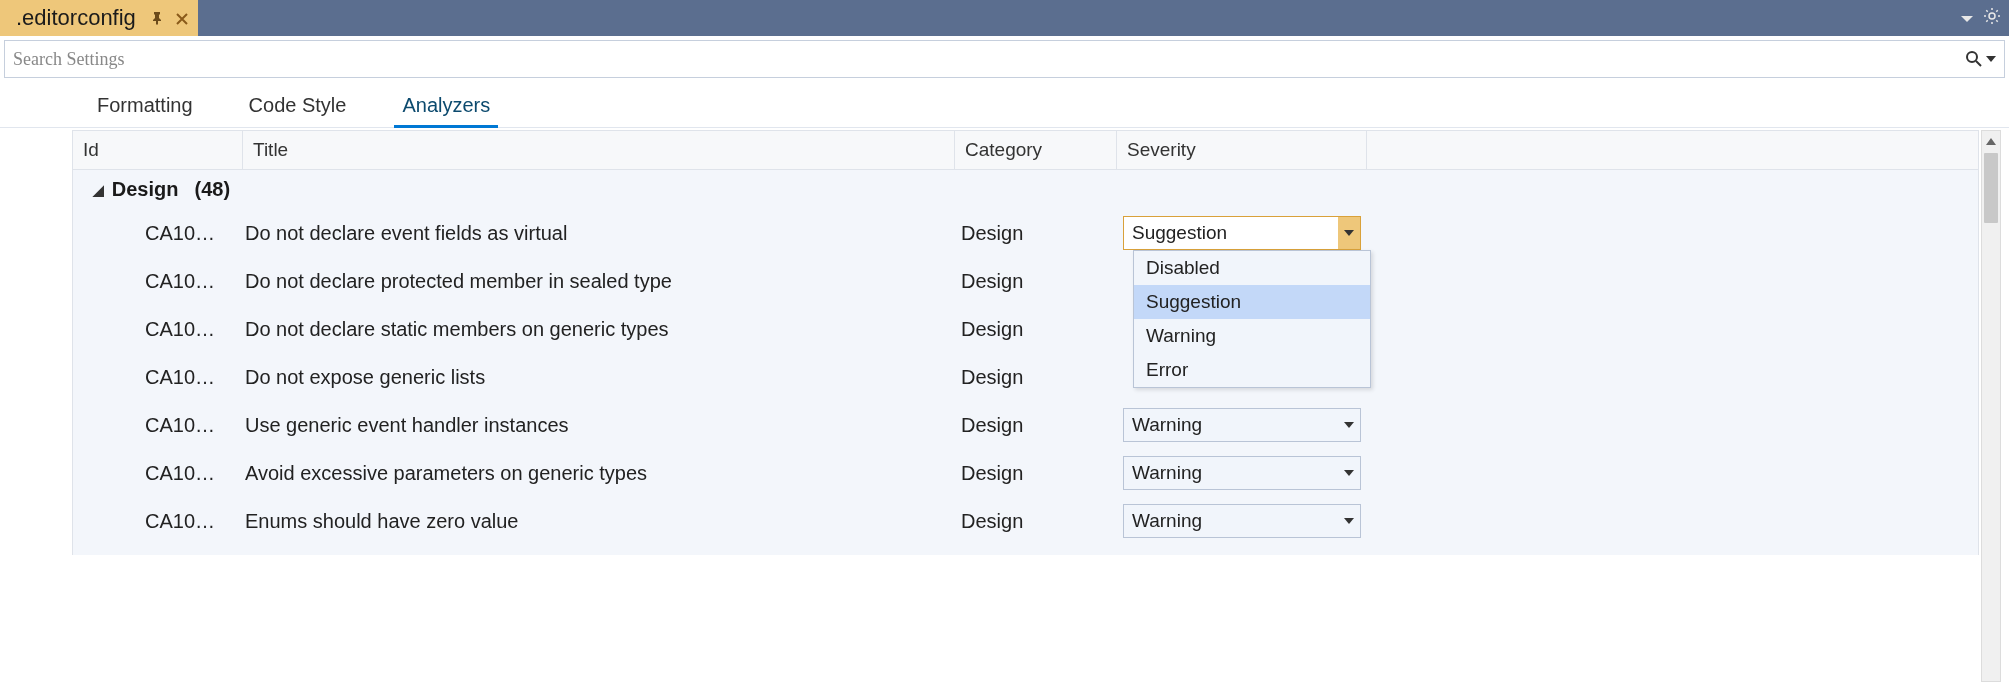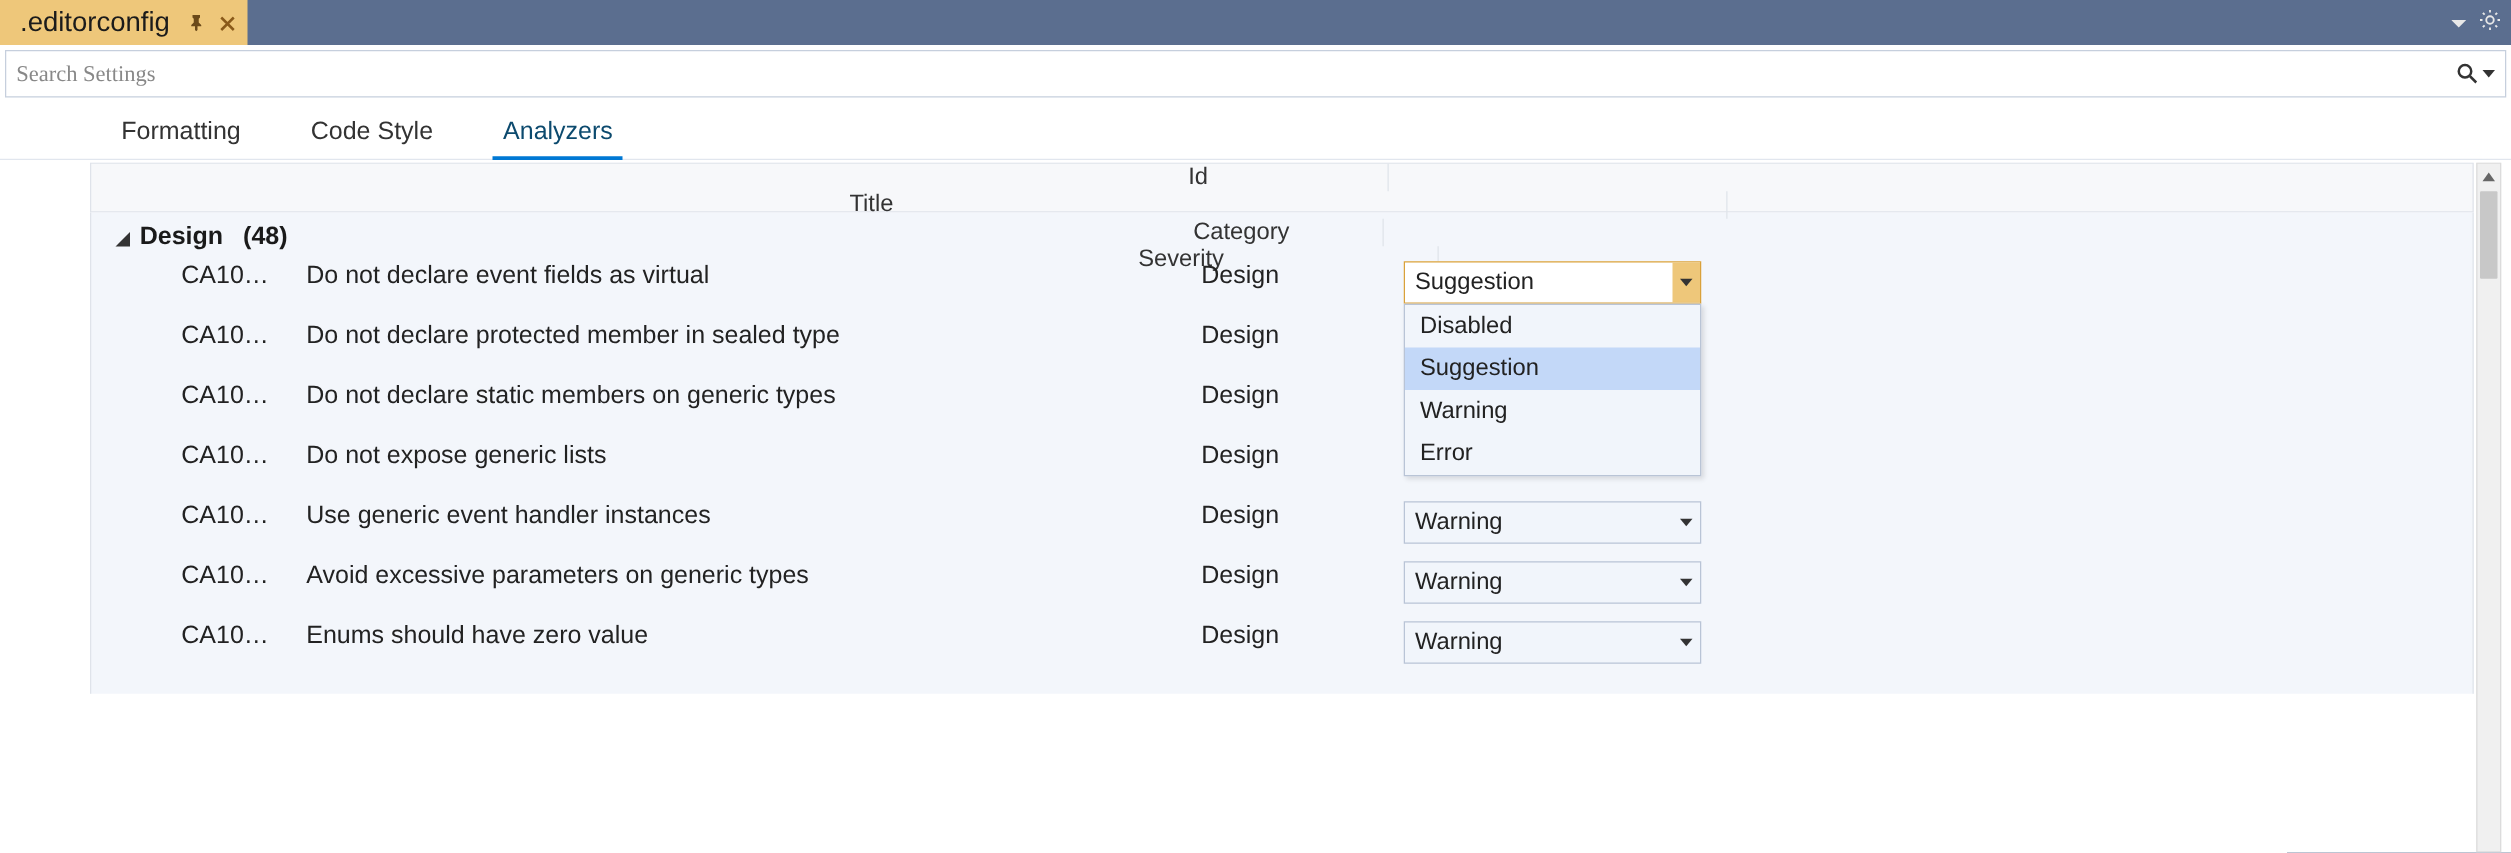--- a/index.html
+++ b/index.html
@@ -97,21 +97,20 @@
   .grid-header {
     display: flex;
     background: #f7f8fa;
     border: 1px solid #dfe3ea;
     height: 40px;
     align-items: center;
     font-size: 19px;
     color: #333;
     margin-left: 68px;
     margin-right: 26px;
-    flex-direction: column;
   }
   .col-id { width: 170px; padding-left: 10px; border-right: 1px solid #dfe3ea; height:100%; display:flex; align-items:center;}
   .col-title { width: 712px; padding-left: 10px; border-right: 1px solid #dfe3ea; height:100%; display:flex; align-items:center;}
   .col-cat { width: 162px; padding-left: 10px; border-right: 1px solid #dfe3ea; height:100%; display:flex; align-items:center;}
   .col-sev { width: 250px; padding-left: 10px; border-right: 1px solid #dfe3ea; height:100%; display:flex; align-items:center;}
   .col-rest { flex:1; }
   .grid-body {
     background: #f3f6fb;
     border-left: 1px solid #dfe3ea;
     border-right: 1px solid #dfe3ea;
@@ -124,21 +123,21 @@
     align-items: center;
     padding: 8px 0 8px 20px;
     font-weight: 600;
     font-size: 20px;
     color: #1a1a1a;
   }
   .group-row .chev { margin-right: 8px; font-size: 14px; color: #333; }
   .group-row .count { font-weight: 600; margin-left: 16px; }
   .rule-row {
     display: flex;
-    align-items: flex-start;
+    align-items: center;
     height: 48px;
     font-size: 20px;
     color: #222;
     padding-left: 72px;
   }
   .rule-row .r-id { width: 98px; overflow:hidden; white-space:nowrap; text-overflow:ellipsis; }
   .rule-row .r-title { width: 712px; overflow:hidden; white-space:nowrap; text-overflow:ellipsis; padding-left:2px;}
   .rule-row .r-cat { width: 162px; padding-left:6px;}
   .rule-row .r-sev { width: 250px; padding-left:6px; position: relative;}
   .sev-select {
@@ -171,21 +170,21 @@
   }
   .dd-caret {
     width: 0; height: 0;
     border-left: 5px solid transparent;
     border-right: 5px solid transparent;
     border-top: 6px solid #333;
   }
   .dropdown-panel {
     position: absolute;
     top: 34px;
-    left: 6px;
+    left: 16px;
     width: 238px;
     background: #f1f5fb;
     border: 1px solid #b9c4d6;
     z-index: 20;
     box-shadow: 2px 2px 4px rgba(0,0,0,.12);
   }
   .dropdown-panel .opt {
     padding: 6px 12px;
     font-size: 19px;
     color: #222;

